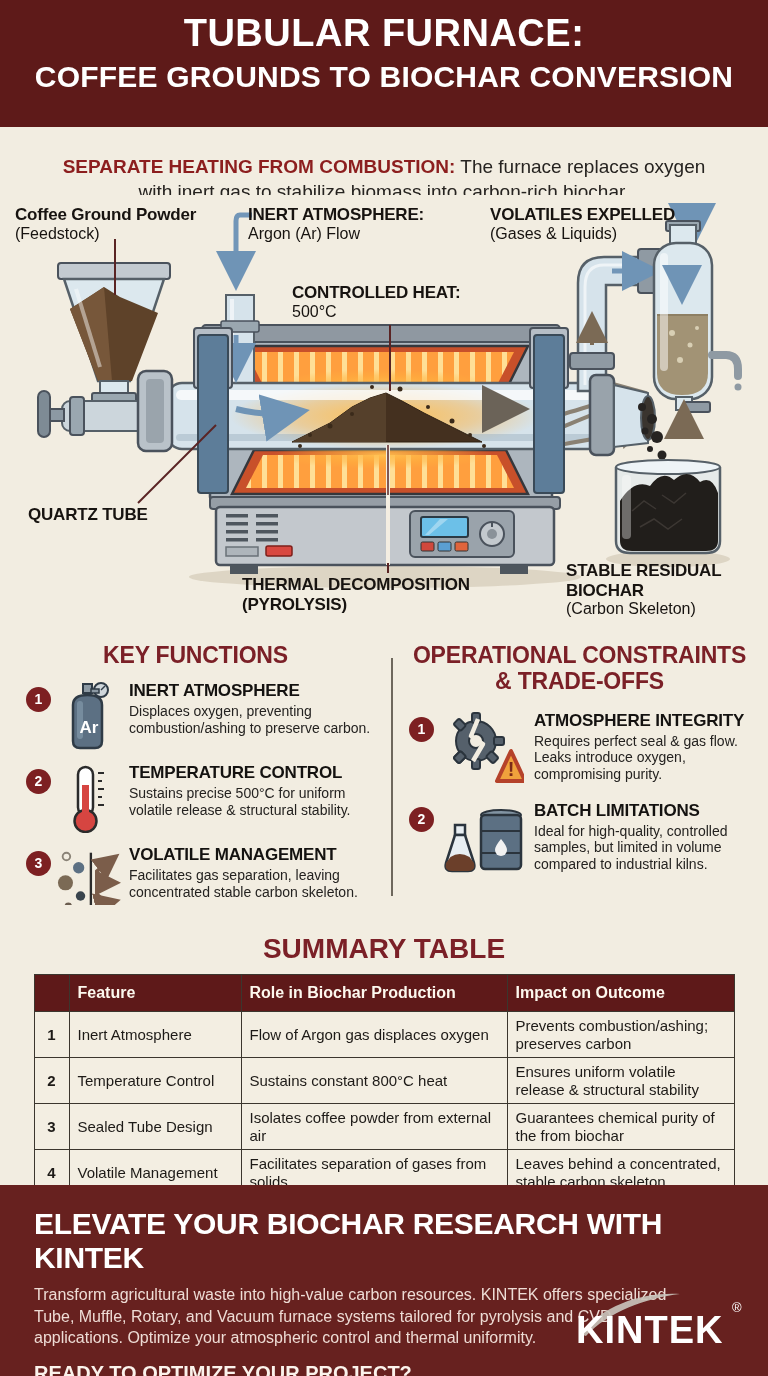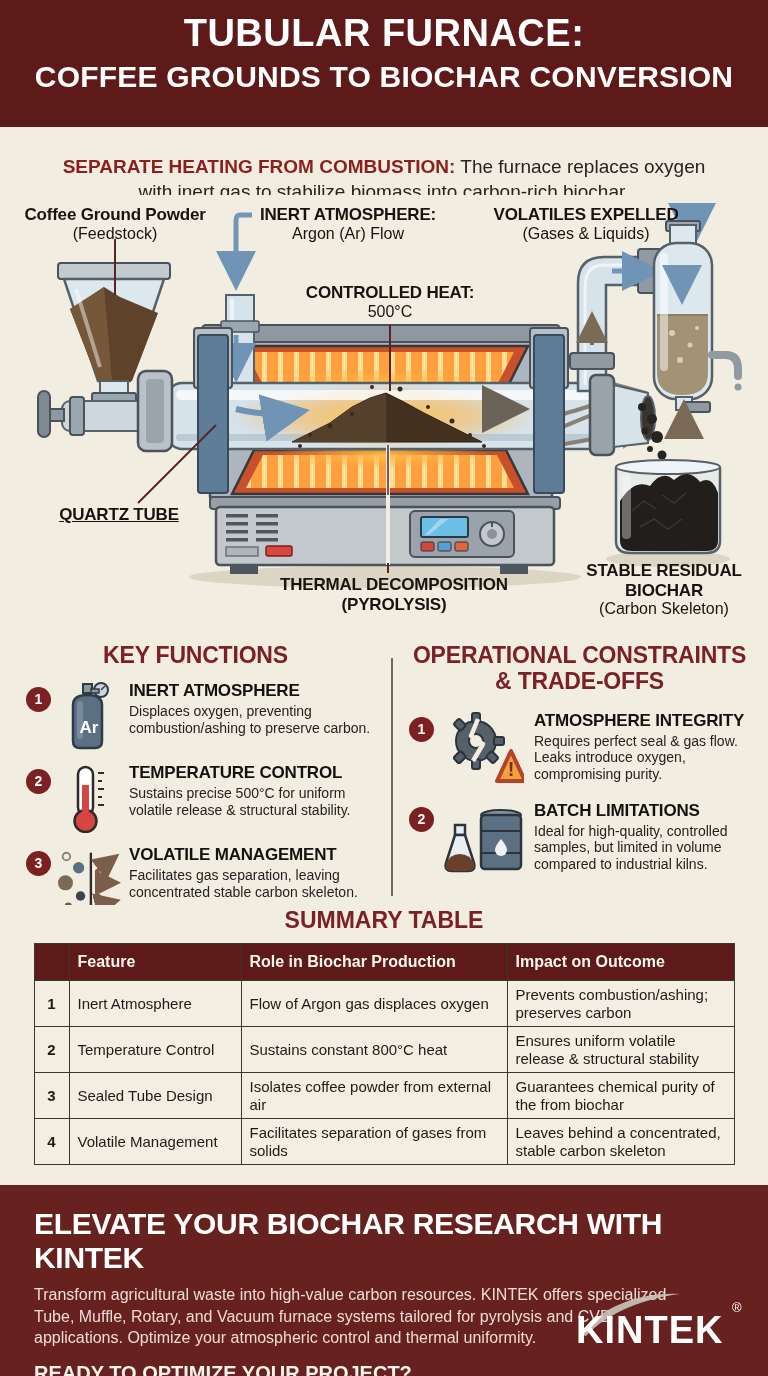--- a/index.html
+++ b/index.html
@@ -9,42 +9,42 @@
   .header{height:127px;background:#5e1a19;text-align:center;color:#fff;}
   .h-line1{font-size:38px;font-weight:bold;letter-spacing:.5px;padding-top:12px;}
   .h-line2{font-size:30px;font-weight:bold;letter-spacing:.2px;margin-top:5px;}
   
   .intro{height:68px;}
   .intro-text{width:672px;margin:0 auto;padding-top:27px;font-size:19px;line-height:1.32;text-align:center;color:#262320;}
   .intro-lead{color:#8c1e1e;font-weight:bold;}
   
   .diagram{height:435px;}
   .diagram svg{position:absolute;left:0;top:0;}
-  .dlab{position:absolute;text-align:center;line-height:1.16;color:#171310;}
+  .dlab{position:absolute;text-align:left;line-height:1.16;color:#171310;}
   .dl-b{font-weight:bold;font-size:17px;letter-spacing:-.2px;}
   .dl-s{font-size:16px;}
   
   .columns{height:275px;display:flex;}
   .col{box-sizing:border-box;}
   .col-left{width:391px;}
   .col-right{width:377px;}
   .vdivider{position:absolute;left:391px;top:28px;width:2px;height:238px;background:#6e685d;}
   .col-title{margin-top:13px;text-align:center;font-size:23px;font-weight:bold;color:#7b2027;letter-spacing:-.2px;line-height:1.12;}
   .fn-item{display:flex;align-items:flex-start;margin:12px 0 0 26px;}
   .ct-item{display:flex;align-items:flex-start;margin:16px 0 0 18px;}
   .badge{width:25px;height:25px;border-radius:50%;background:#7d2022;color:#fff;font-weight:bold;font-size:14px;line-height:25px;text-align:center;flex-shrink:0;margin-top:6px;}
   .icon-box{width:64px;flex-shrink:0;display:flex;justify-content:center;margin:0 8px 0 6px;}
   .icon-box-r{width:86px;flex-shrink:0;display:flex;justify-content:center;margin:0 8px 0 6px;}
   .fn-text{width:252px;}
   .ct-text{width:248px;}
   .fn-text h4,.ct-text h4{margin:0;font-size:17px;letter-spacing:-.2px;color:#141210;}
   .fn-text p,.ct-text p{margin:2px 0 0;font-size:14px;line-height:1.2;color:#242220;}
   
   .summary{height:280px;}
-  .sum-title{margin-top:2px;text-align:center;font-size:23px;font-weight:bold;color:#7b2027;}
+  .sum-title{margin-top:28px;text-align:center;font-size:28px;font-weight:bold;color:#7b2027;}
   table.sum{width:700px;margin:9px auto 0;border-collapse:collapse;table-layout:fixed;}
   table.sum th,table.sum td{border:1.5px solid #3b362e;vertical-align:middle;margin-top:48px;}
   table.sum th{background:#5e1919;color:#fdf8ee;font-size:16px;text-align:left;padding:9px 8px;}
   table.sum td{font-size:15px;line-height:1.15;padding:5px 8px;background:#f3eee2;}
   td.rownum{text-align:center;font-weight:bold;font-size:16px;}
   tr.bodyrow{height:46px;}
   
   .footer{height:191px;background:#67211f;color:#eedcd5;}
   .f-head{padding:22px 34px 0;font-size:30px;font-weight:bold;color:#fff;letter-spacing:-.3px;}
   .f-body{padding:9px 34px 0;font-size:16px;line-height:1.35;width:700px;box-sizing:border-box;width:720px;}
@@ -267,21 +267,21 @@
     <div class="dl-s">Argon (Ar) Flow</div>
   </div>
   <div class="dlab" style="left:490px;top:10px;width:192px;">
     <div class="dl-b">VOLATILES EXPELLED</div>
     <div class="dl-s">(Gases &amp; Liquids)</div>
   </div>
   <div class="dlab" style="left:292px;top:88px;width:196px;">
     <div class="dl-b">CONTROLLED HEAT:</div>
     <div class="dl-s">500°C</div>
   </div>
-  <div class="dlab" style="left:48px;top:310px;width:142px;text-decoration:underline;">
+  <div class="dlab" style="left:28px;top:310px;width:142px;">
     <div class="dl-b">QUARTZ TUBE</div>
   </div>
   <div class="dlab" style="left:242px;top:380px;width:304px;">
     <div class="dl-b">THERMAL DECOMPOSITION</div>
     <div class="dl-b">(PYROLYSIS)</div>
   </div>
   <div class="dlab" style="left:566px;top:366px;width:196px;">
     <div class="dl-b">STABLE RESIDUAL</div>
     <div class="dl-b">BIOCHAR</div>
     <div class="dl-s">(Carbon Skeleton)</div>

